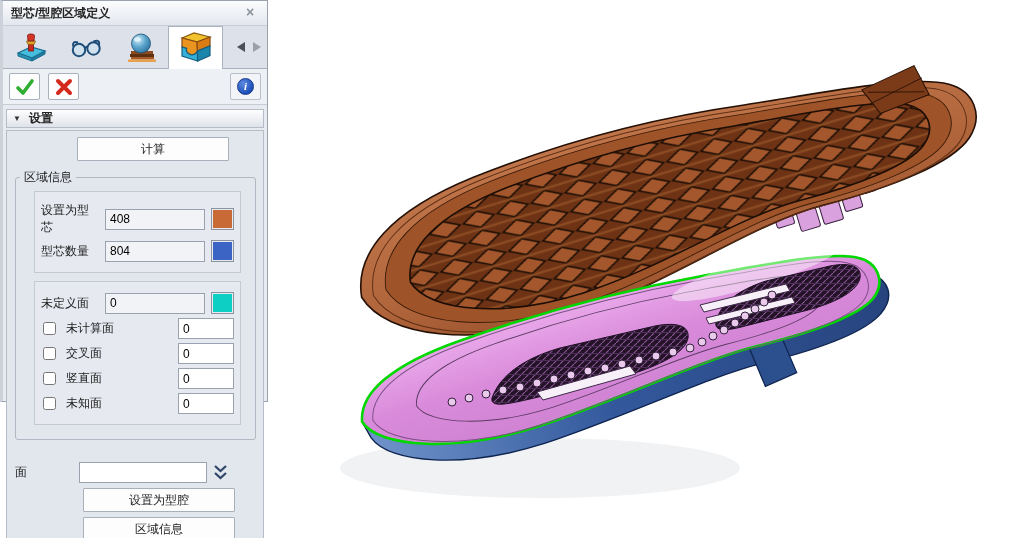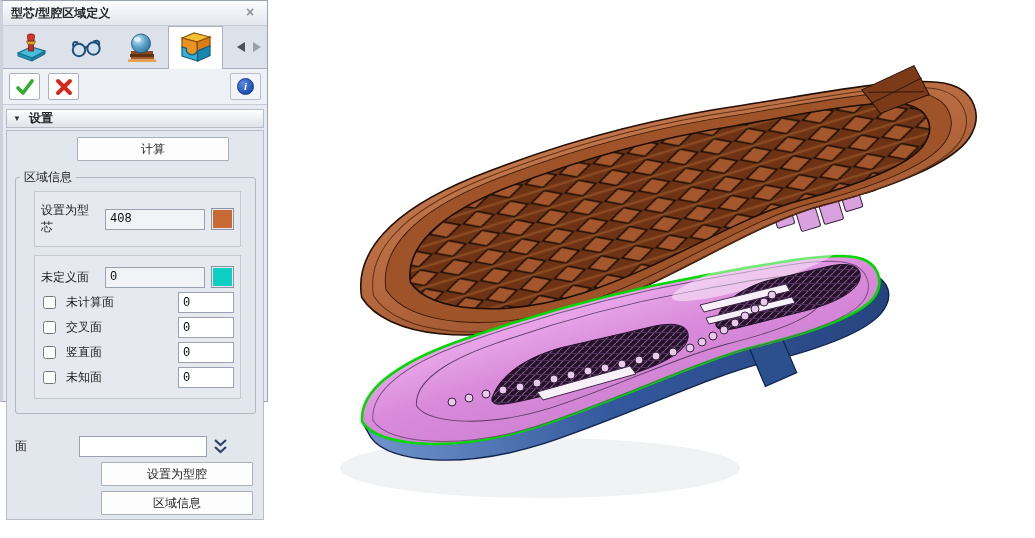--- a/index.html
+++ b/index.html
@@ -87,34 +87,34 @@
   }
   fieldset.region legend { padding:0 4px; font-size:12px; }
   .sub-box {
     border:1px solid #c4cad4; background:#e6eaf0;
     margin:3px 2px 8px 14px; padding:6px 4px;
   }
   .row { display:flex; align-items:center; margin:4px 2px; gap:6px; }
   .row .lbl { width:58px; flex:0 0 58px; }
   .field {
     height:21px; border:1px solid #9aa2b0; background:#f1f3f6;
-    padding:0 4px; font-size:12px; font-family:Liberation Mono, monospace;
+    padding:0 4px; font-size:12px; font-family:Liberation Sans, sans-serif;
     width:100px; flex:0 0 100px;
   }
   .swatch {
     width:23px; height:22px; border:1px solid #8a93a2;
     box-shadow:inset 0 0 0 1px #e8eaee;
   }
   .chk { width:13px; height:13px; margin:0 4px 0 2px; flex:0 0 13px; }
   .chk-lbl { flex:1; }
   .chk-field { width:56px; flex:0 0 56px; background:#ffffff; }
   .face-row { margin-top:10px; display:flex; align-items:center; gap:6px; padding:0 2px; }
   .face-lbl { width:58px; }
   .face-field { width:128px; flex:0 0 128px; background:#ffffff; }
-  .action-btn { width:152px; margin:5px 0 0 88px; }
+  .action-btn { width:152px; margin:5px 0 0 70px; }
 
   
   .viewport {
     position:absolute; left:271px; top:0; width:764px; height:538px;
     background:#ffffff;
   }
   svg { display:block; }
 </style>
 </head>
 <body>
@@ -228,20 +228,25 @@
       <button class="btn calc-btn">计算</button>
 
       <fieldset class="region">
         <legend>区域信息</legend>
 
         <div class="sub-box">
           <div class="row">
             <span class="lbl">设置为型芯</span>
             <input class="field" value="408" style="">
             <div class="swatch" style="background-color: rgb(199, 106, 53);"></div>
+          </div>
+          <div class="row">
+            <span class="lbl">型芯数量</span>
+            <input class="field" value="804" style="">
+            <div class="swatch" style="background-color: rgb(59, 100, 196);"></div>
           </div>
         </div>
 
         <div class="sub-box">
           <div class="row">
             <span class="lbl">未定义面</span>
             <input class="field" value="0" style="">
             <div class="swatch" style="background-color: rgb(13, 207, 196);"></div>
           </div>
 

